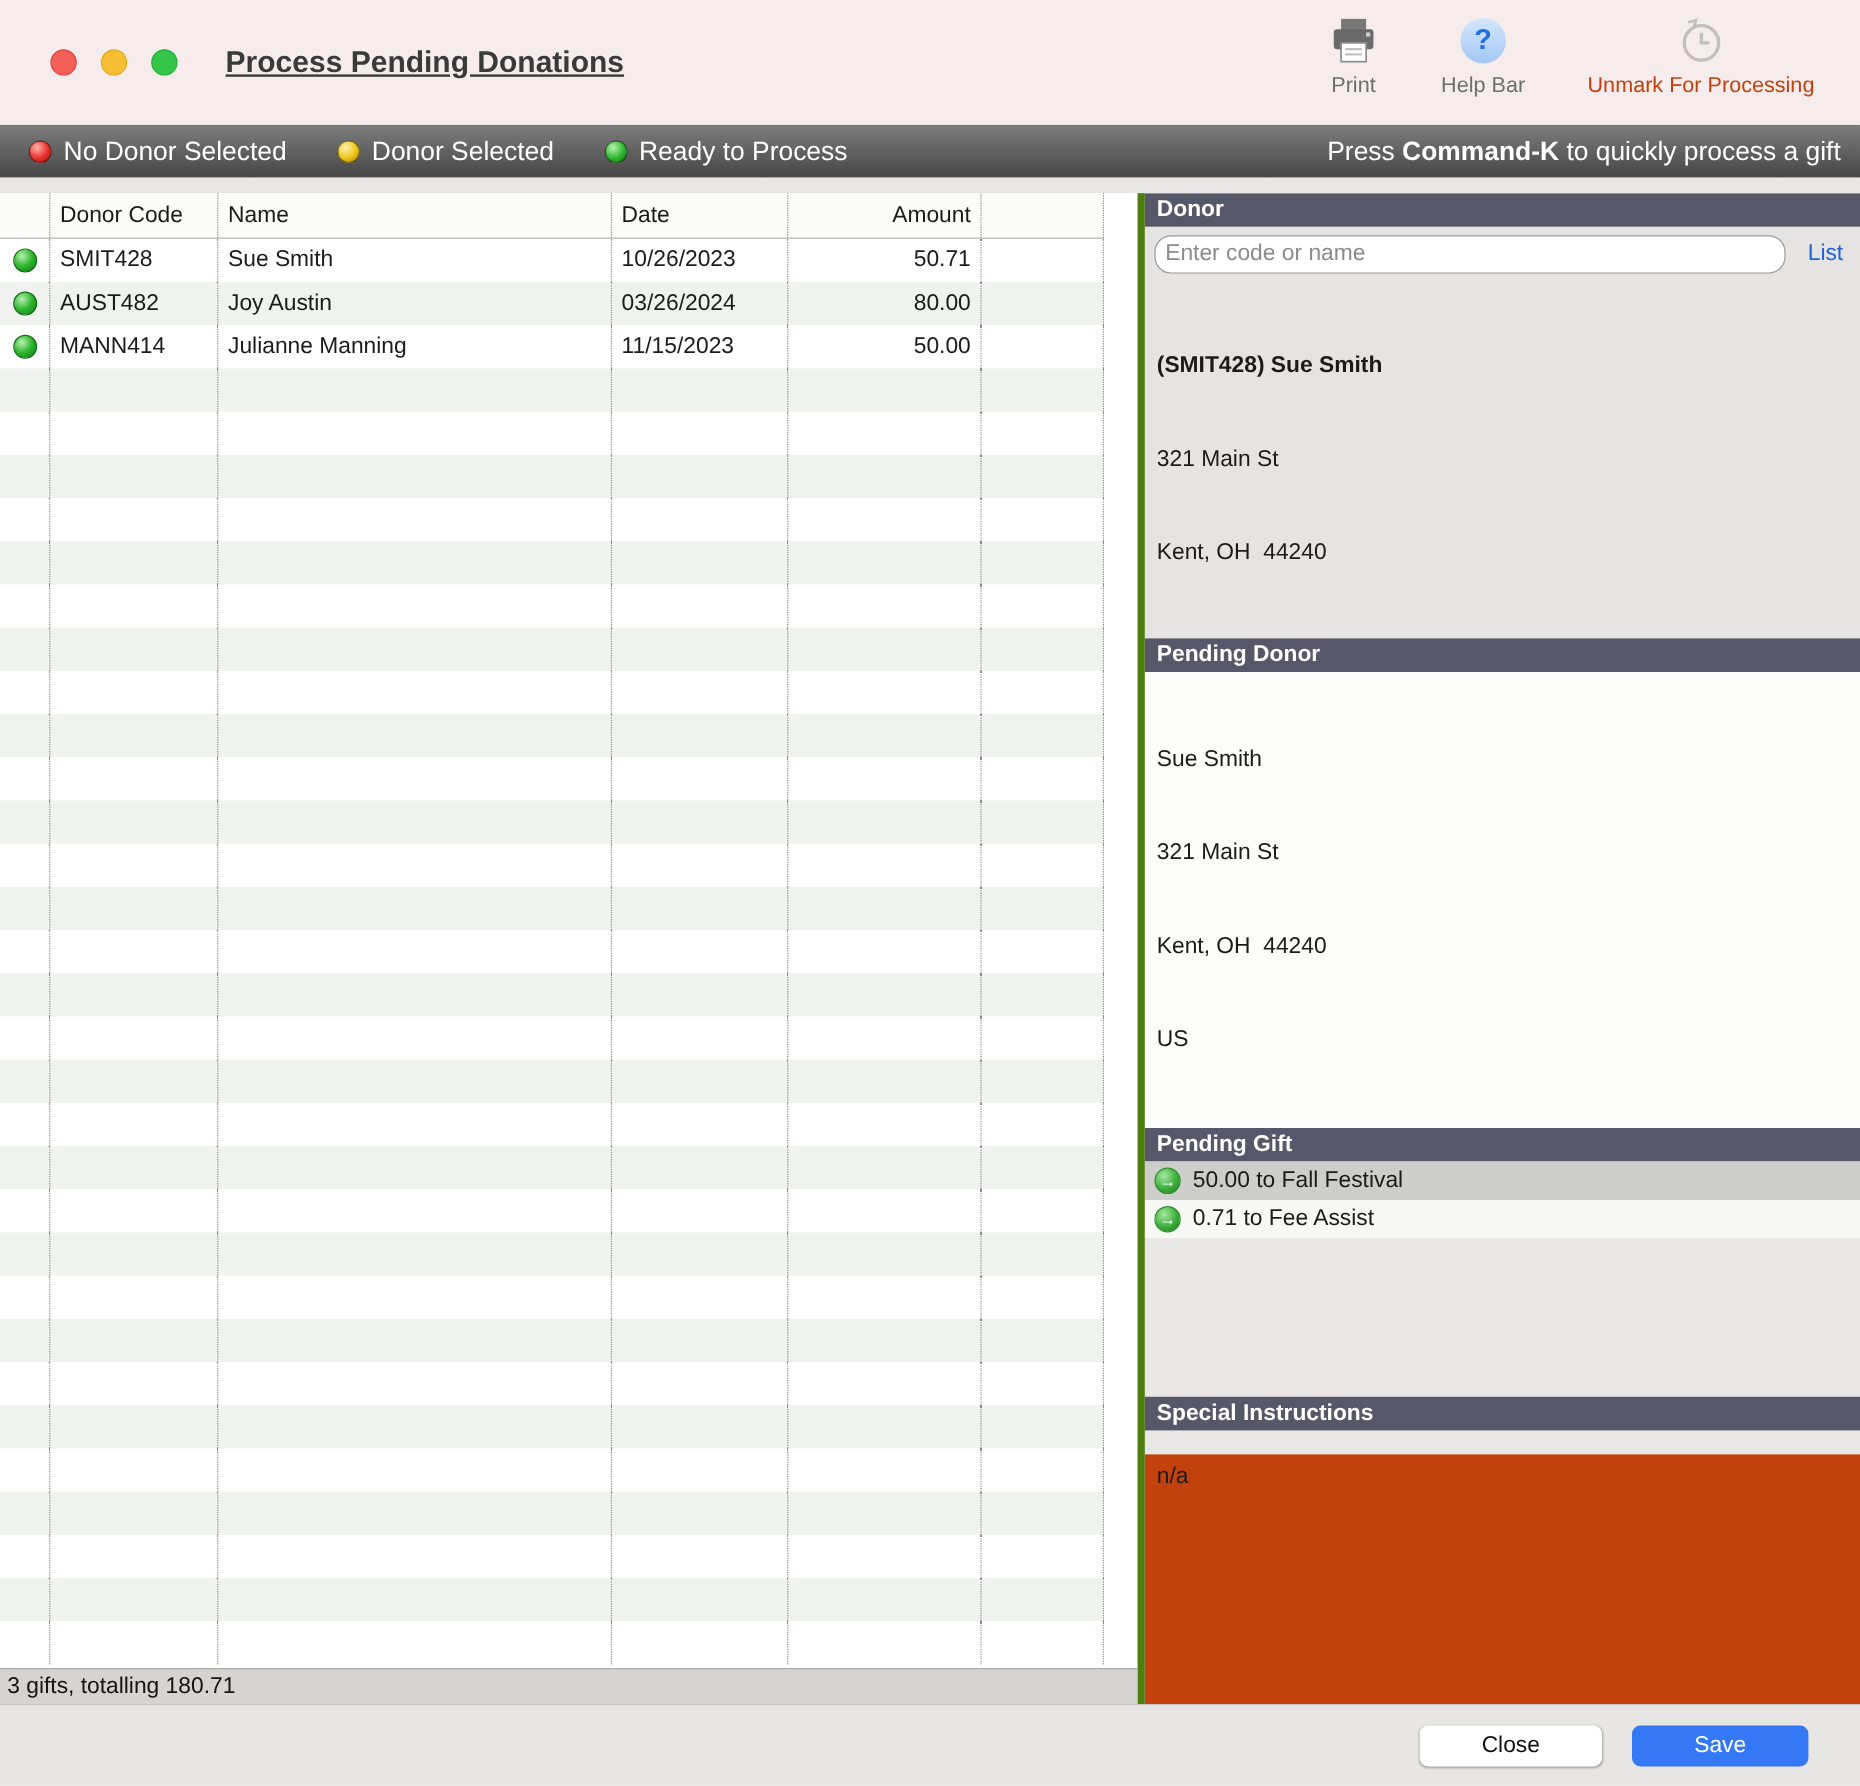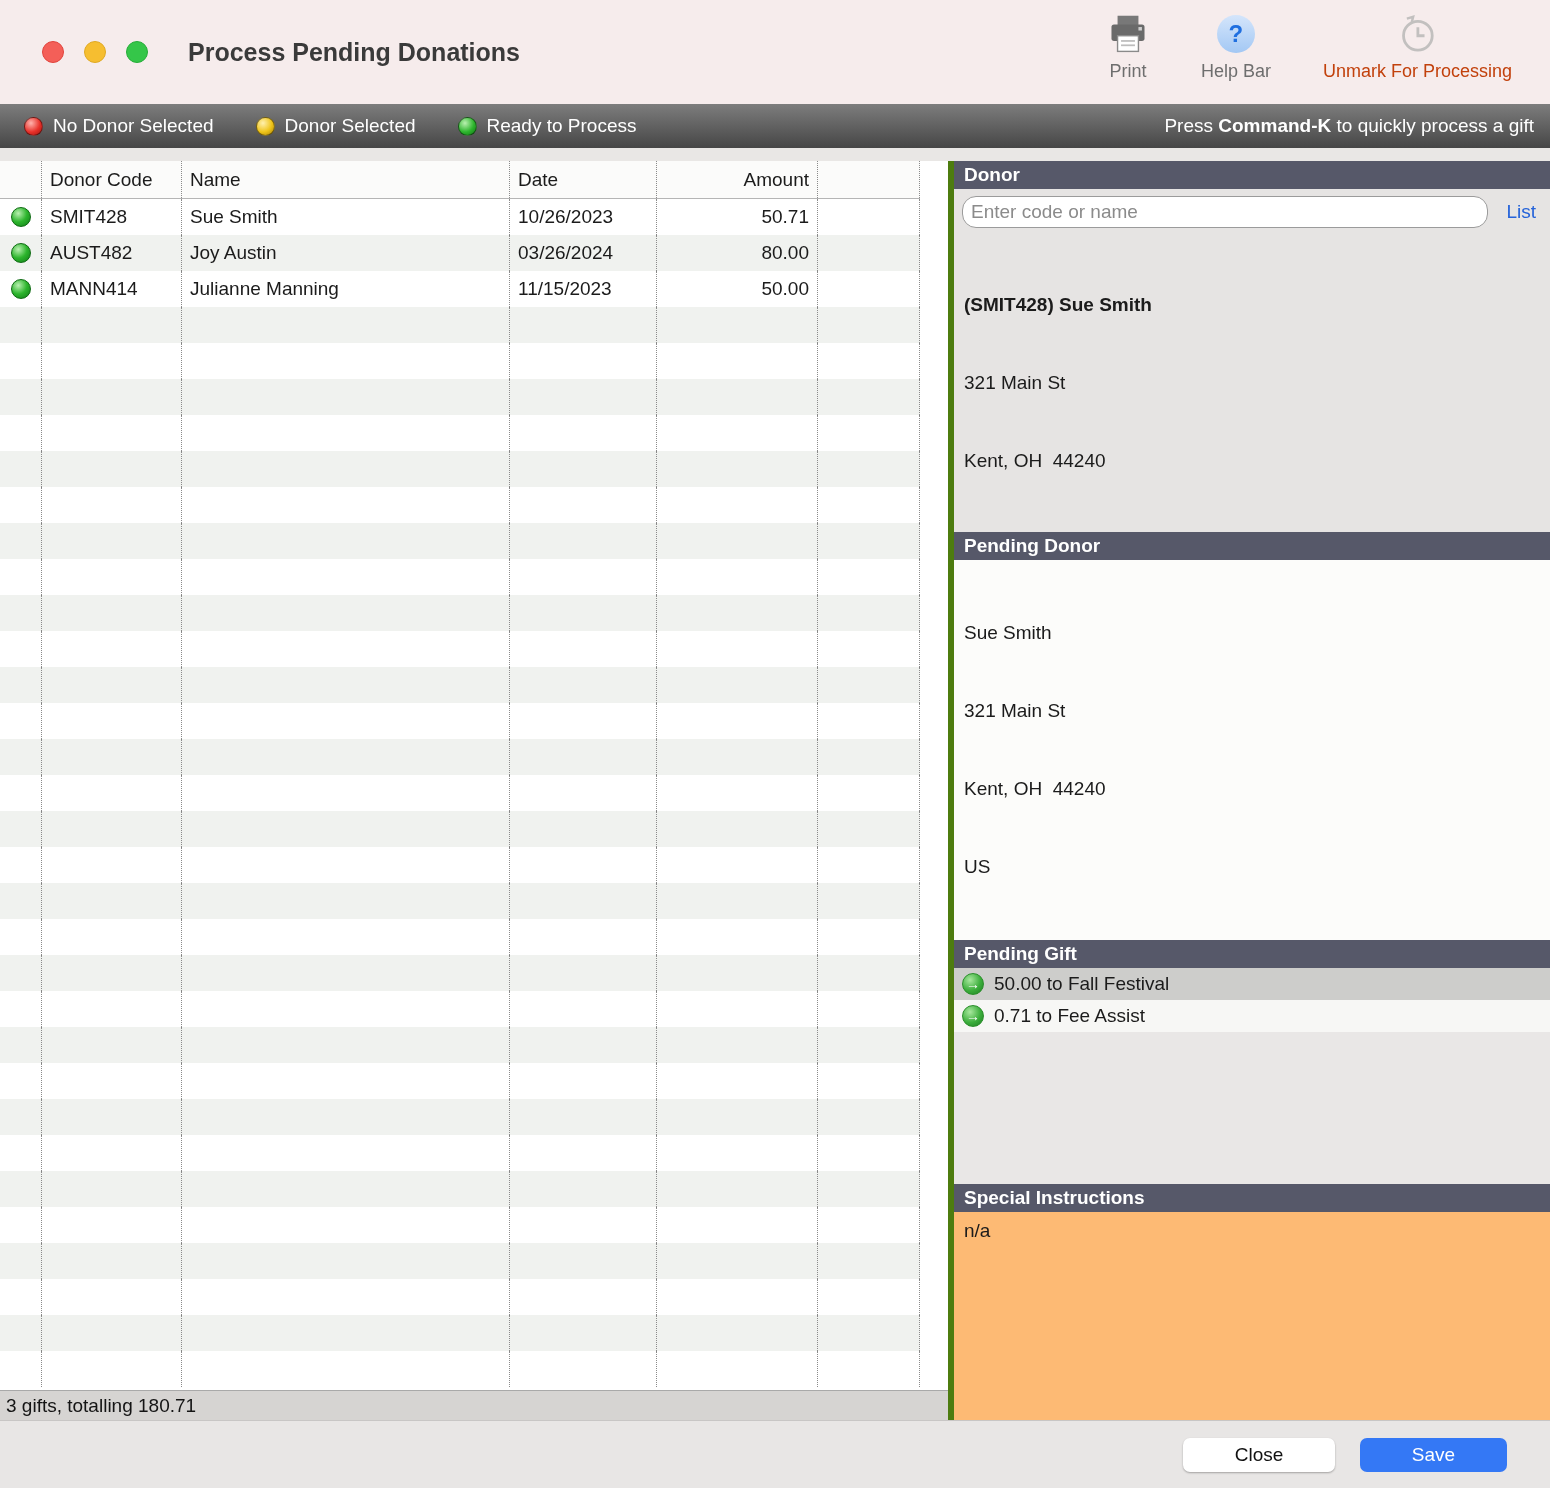--- a/index.html
+++ b/index.html
@@ -15,39 +15,39 @@
   
   .titlebar {
     height: 104px; background: #f6ecec; flex: 0 0 auto;
     display: flex; align-items: center; position: relative;
   }
   .traffic { display: flex; gap: 20px; margin-left: 42px; }
   .tl { width: 22px; height: 22px; border-radius: 50%; display: inline-block; }
   .tl.red    { background: #f45f58; border: 1px solid #e1443d; }
   .tl.yellow { background: #f6be30; border: 1px solid #e0a923; }
   .tl.green  { background: #35c649; border: 1px solid #27ad3a; }
-  .win-title { font-size: 25px; font-weight: 700; color: #3a3a3a; margin-left: 40px; }
+  .win-title { font-size: 25px; font-weight: 700; color: #3a3a3a; margin-left: 40px; text-decoration: underline; }
   .toolbar { position: absolute; right: 38px; top: 12px; display: flex; align-items: flex-start; gap: 52px; }
   .tool { display: flex; flex-direction: column; align-items: center; gap: 5px; cursor: default; }
   .tool .tool-label { font-size: 18px; color: #6e6e6e; white-space: nowrap; }
   .tool.disabled .tool-label { color: #c2410c; }
   .tool .icon-box { height: 44px; display: flex; align-items: center; justify-content: center; }
   .help-circle {
     width: 38px; height: 38px; border-radius: 50%;
     background: linear-gradient(#d4e5fb, #a3c8f4);
     display: flex; align-items: center; justify-content: center;
     color: #1f6fe0; font-weight: 700; font-size: 24px;
   }
 
   
   .legendbar {
     height: 44px; flex: 0 0 auto;
     background: linear-gradient(#7d7d7d, #464646);
     color: #fff; display: flex; align-items: center; justify-content: space-between;
-    padding: 0 16px 0 24px; font-size: 19px;
+    padding: 0 16px 0 24px; font-size: 22px;
   }
   .legend-items { display: flex; gap: 42px; align-items: center; }
   .legend-item { display: flex; align-items: center; gap: 10px; }
   .ldot { width: 19px; height: 19px; border-radius: 50%; display: inline-block; border: 1px solid rgba(0,0,0,.45); }
   .ldot-red    { background: radial-gradient(circle at 35% 30%, #ffb3ad, var(--status-red, #e8312a) 55%, #9c1410); }
   .ldot-yellow { background: radial-gradient(circle at 35% 30%, #fff0ae, var(--status-yellow, #efc419) 55%, #a67f07); }
   .ldot-green  { background: radial-gradient(circle at 35% 30%, #b9f0b0, var(--status-green, #2db52d) 55%, #107114); }
   .hint b { font-weight: 700; }
 
   
@@ -102,21 +102,21 @@
   .pd-content { flex: 0 0 128px; background: #fcfcfa; padding: 8px 10px; line-height: 26px; white-space: pre-wrap; }
   .gift-content { flex: 1 1 auto; background: #e9e7e6; }
   .gift-item { height: 32px; display: flex; align-items: center; gap: 10px; padding-left: 8px; background: #f7f7f5; }
   .gift-item.selected { background: #cdcdcb; }
   .gift-arrow {
     width: 22px; height: 22px; border-radius: 50%; flex: 0 0 auto;
     background: radial-gradient(circle at 35% 30%, #a8e89e, #3cae3c 55%, #1d7e22);
     border: 1px solid #2a8f2a; color: #fff; font-weight: 700; font-size: 14px;
     display: flex; align-items: center; justify-content: center;
   }
-  .si-content { flex: 0 0 208px; background: #fdba74; padding: 8px 10px; }
+  .si-content { flex: 0 0 208px; background: #c2410c; padding: 8px 10px; margin-top: 20px; }
 
   
   .bottombar {
     flex: 0 0 68px; background: #e8e6e5; border-top: 1px solid #c8c6c5;
     display: flex; align-items: center; justify-content: flex-end; gap: 25px; padding-right: 43px;
   }
   .btn {
     height: 34px; border: none; border-radius: 7px; font: inherit;
     display: flex; align-items: center; justify-content: center; cursor: pointer;
   }

